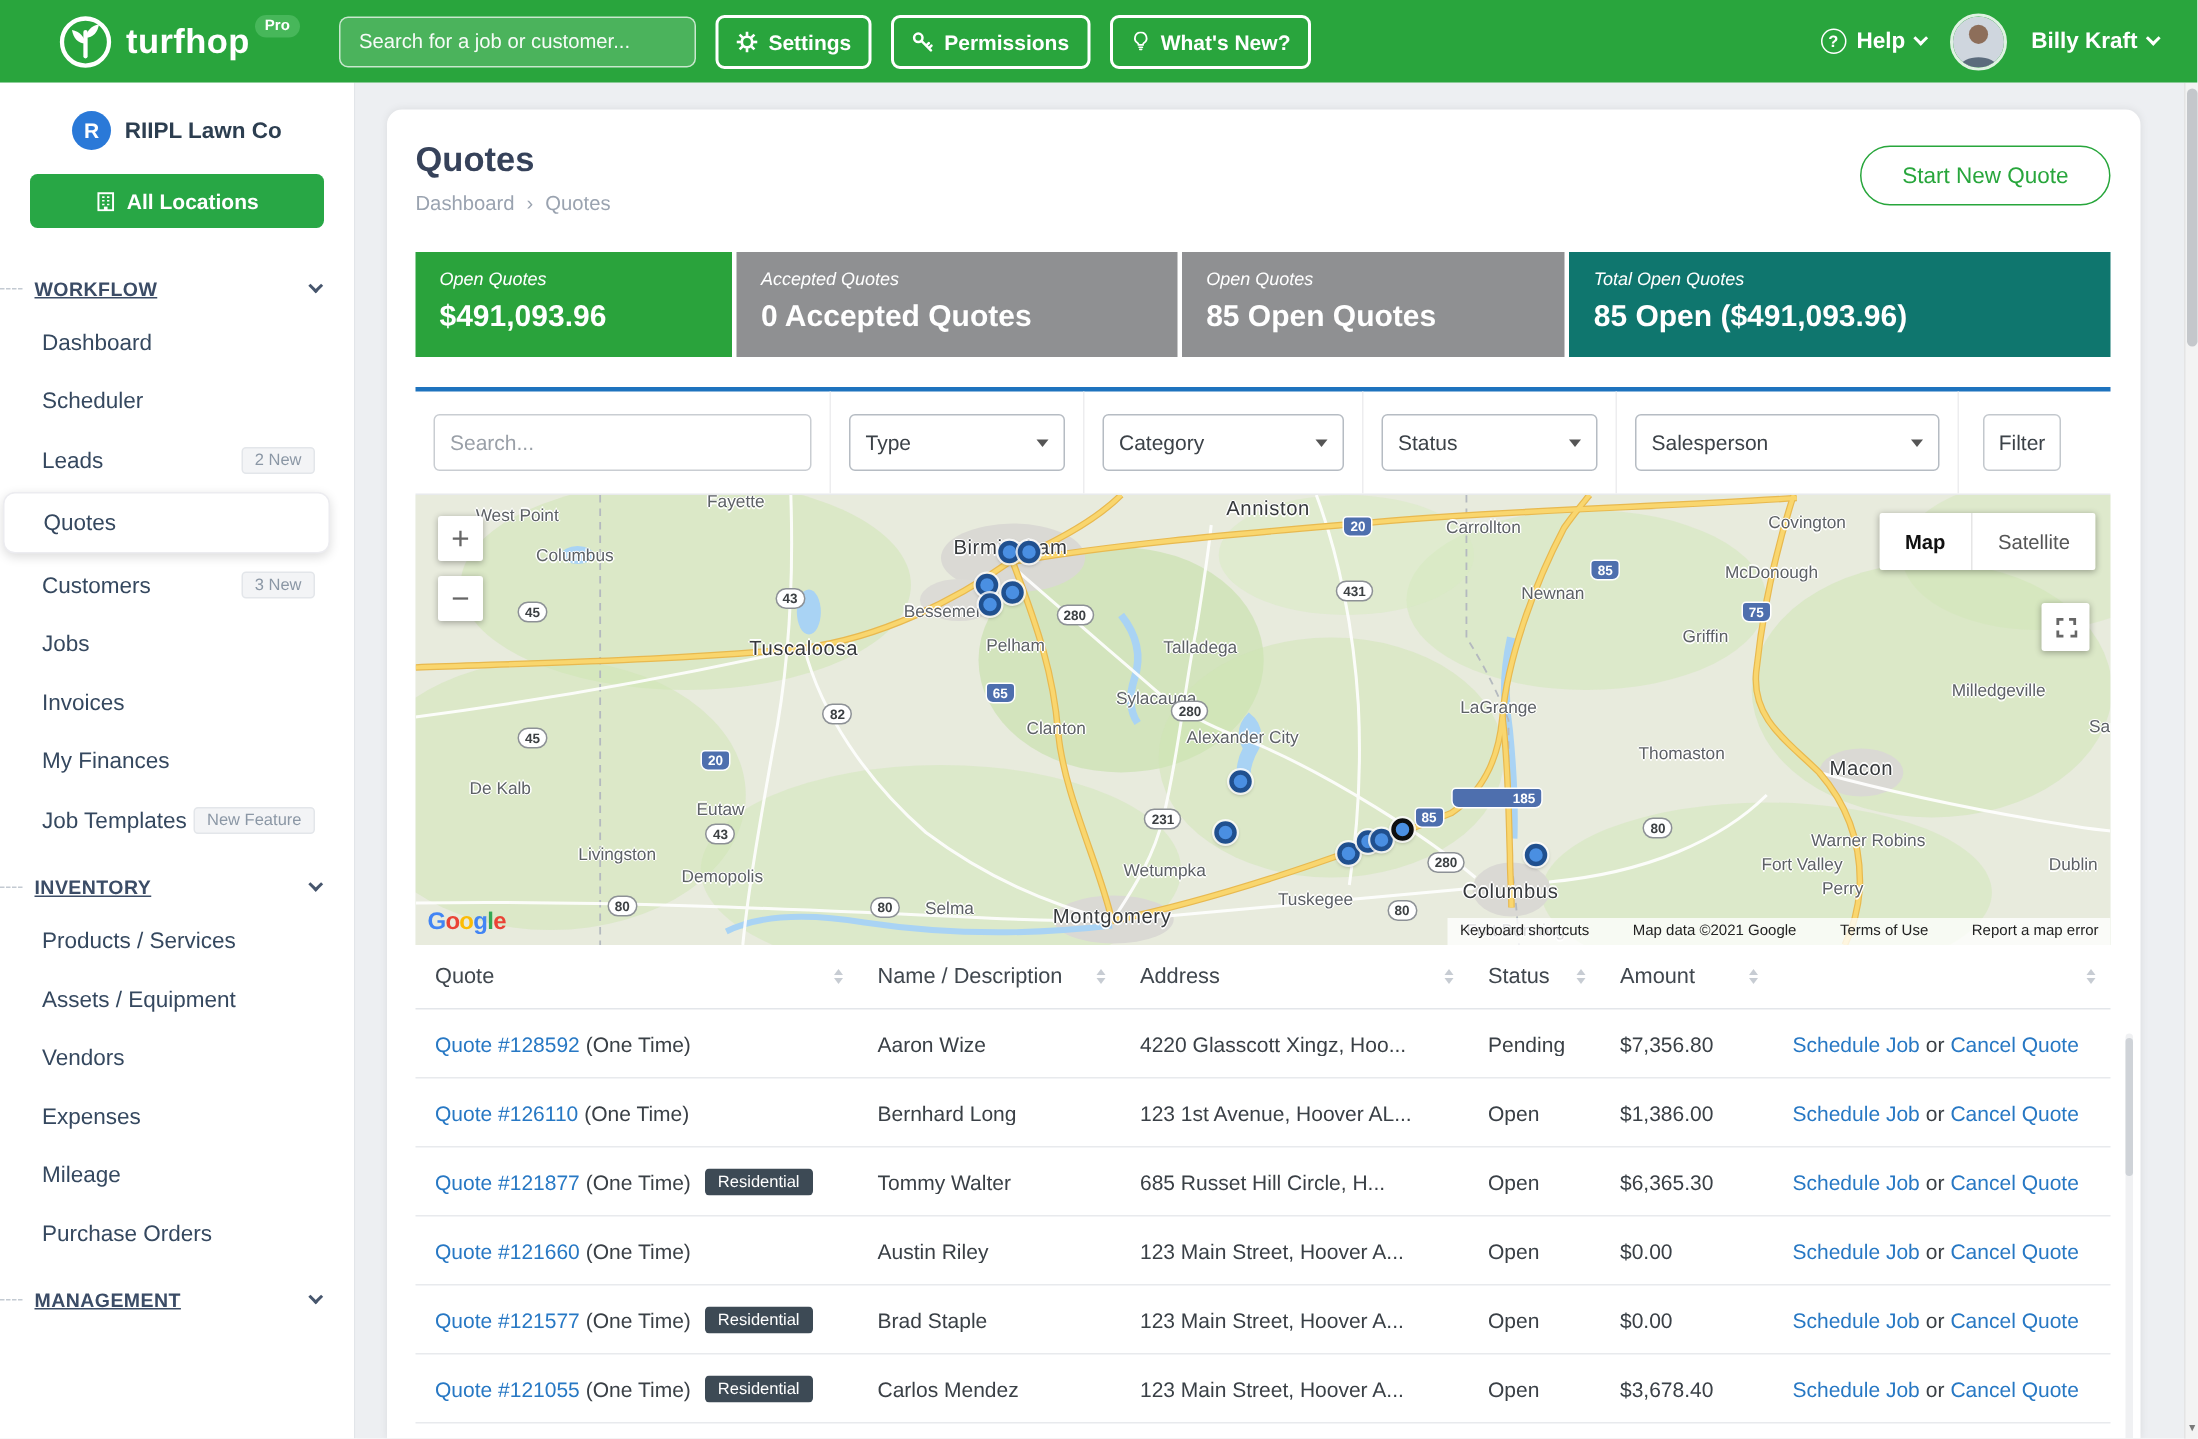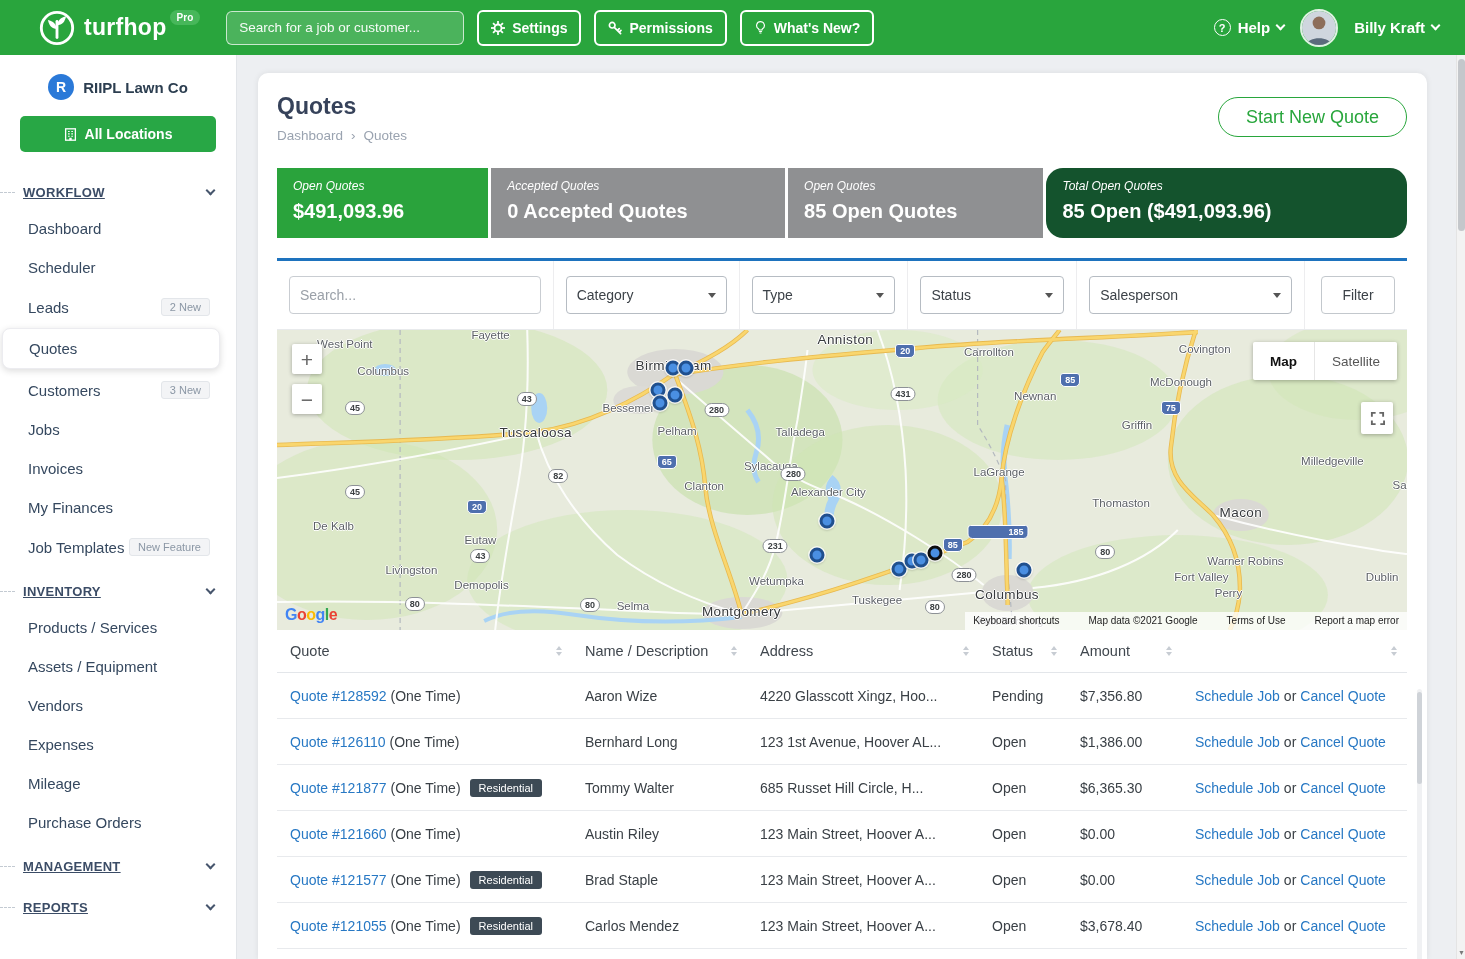--- a/index.html
+++ b/index.html
@@ -66,48 +66,48 @@
   
   .main { position:absolute; top:55px; left:238px; right:0; bottom:0; background:#edeff2; }
   .card { position:absolute; top:18px; left:20px; right:38px; bottom:0; background:#fff;
     border-radius:10px 10px 0 0; box-shadow:0 0 6px rgba(0,0,0,.08);
     padding:20px 20px 0 19px; overflow:hidden; }
   .page-head { display:flex; justify-content:space-between; align-items:flex-start; }
   .page-title { margin:0; font-size:23px; color:#36425a; font-weight:bold; }
   .crumbs { margin-top:8px; font-size:13.5px; color:#9aa3b0; display:flex; align-items:center; gap:8px; }
   .crumb-link { cursor:pointer; }
   .new-quote { height:40px; padding:0 27px; border-radius:21px; border:1px solid #28a63c;
-    color:#28a63c; background:#fff; font-size:18px; cursor:pointer; margin-top:4px;
+    color:#28a63c; background:#fff; font-size:15px; cursor:pointer; margin-top:4px;
     font-family:inherit; }
 
   .stats { display:flex; gap:3px; margin-top:25px; }
   .stat { color:#fff; padding:11px 16px; height:70px; overflow:hidden; cursor:pointer; }
   .stat .lbl { font-size:12px; font-style:italic; }
   .stat .val { font-size:20px; font-weight:bold; margin-top:7px; white-space:nowrap; }
   .stat.green { background:#2aa33c; width:18.7%; }
   .stat.g2 { background:#8f9092; width:26%; }
   .stat.g3 { background:#8f9092; width:22.6%; }
-  .stat.g4 { background:#14532d; flex:1;border-radius:17px; }
+  .stat.g4 { background:#0f766e; flex:1; }
 
   .blue-bar { height:3px; background:#1e73be; margin-top:20px; }
 
   .filters { display:flex; align-items:stretch; border-bottom:1px solid #e8eaec; }
   .f-cell { padding:15px 12px; border-right:1px solid #ededef; display:flex; align-items:center; }
   .f-search { width:277px; }
   .f-type { width:169px; } .f-cat { width:186px; } .f-status { width:169px; } .f-sales { width:228px; }
   .f-last { border-right:none; flex:1; }
   .f-search input { width:100%; height:38px; border:1px solid #c9cdd2; border-radius:4px;
     padding:0 10px; font-size:14px; color:#333; outline:none; font-family:inherit; }
   .f-search input::placeholder { color:#9aa0a8; }
   .f-select { width:100%; height:38px; border:1px solid #b6bcc3; border-radius:4px;
     display:flex; align-items:center; justify-content:space-between; padding:0 10px;
     font-size:14px; color:#3c4248; cursor:pointer; background:#fff; }
   .sel-caret { width:0; height:0; border-left:4px solid transparent; border-right:4px solid transparent;
     border-top:5px solid #555; }
-  .filter-btn { height:38px; width:74px; border:1px solid #c3c8cd; background:#fff;
+  .filter-btn { height:38px; width:52px; border:1px solid #c3c8cd; background:#fff;
     border-radius:4px; font-size:14px; color:#3c4248; cursor:pointer; margin-left:4px;
     font-family:inherit; }
 
   
   .map { position:relative; height:300px; background:#e8ebdd; overflow:hidden; cursor:grab; }
   .map-bg { position:absolute; inset:0; width:100%; height:100%; }
   .map-layer { position:absolute; inset:0; pointer-events:none; }
   .city { position:absolute; transform:translate(-50%,-50%); font-size:11.5px; color:#5d6166;
     white-space:nowrap; text-shadow:0 1px 0 #fff,1px 0 0 #fff,-1px 0 0 #fff,0 -1px 0 #fff; }
   .city.lg { font-size:13.5px; color:#36393c; letter-spacing:.4px; }
@@ -324,26 +324,20 @@
         <div class="sb-item">
           <span class="sb-item-label">Purchase Orders</span>
         </div>
       </div>
       <div class="sb-section">
         <div class="sb-header">
           <span class="sb-h-label">MANAGEMENT</span>
           <span class="chev dark"></span>
         </div>
       </div>
-      <div class="sb-section">
-        <div class="sb-header">
-          <span class="sb-h-label">REPORTS</span>
-          <span class="chev dark"></span>
-        </div>
-      </div>
     </nav>
 </div>
 
 <div class="main">
   <div class="card">
 
     <div class="page-head">
       <div>
         <h1 class="page-title">Quotes</h1>
         <div class="crumbs">
@@ -373,29 +367,29 @@
         <div class="val">85 Open ($491,093.96)</div>
       </div>
     </div>
 
     <div class="blue-bar"></div>
 
     <div class="filters">
       <div class="f-cell f-search">
         <input type="text" placeholder="Search..." style="">
       </div>
+      <div class="f-cell f-type">
+        <div class="f-select">
+          <span>Type</span>
+          <span class="sel-caret"></span>
+        </div>
+      </div>
       <div class="f-cell f-cat">
         <div class="f-select">
           <span>Category</span>
-          <span class="sel-caret"></span>
-        </div>
-      </div>
-      <div class="f-cell f-type">
-        <div class="f-select">
-          <span>Type</span>
           <span class="sel-caret"></span>
         </div>
       </div>
       <div class="f-cell f-status">
         <div class="f-select">
           <span>Status</span>
           <span class="sel-caret"></span>
         </div>
       </div>
       <div class="f-cell f-sales">

